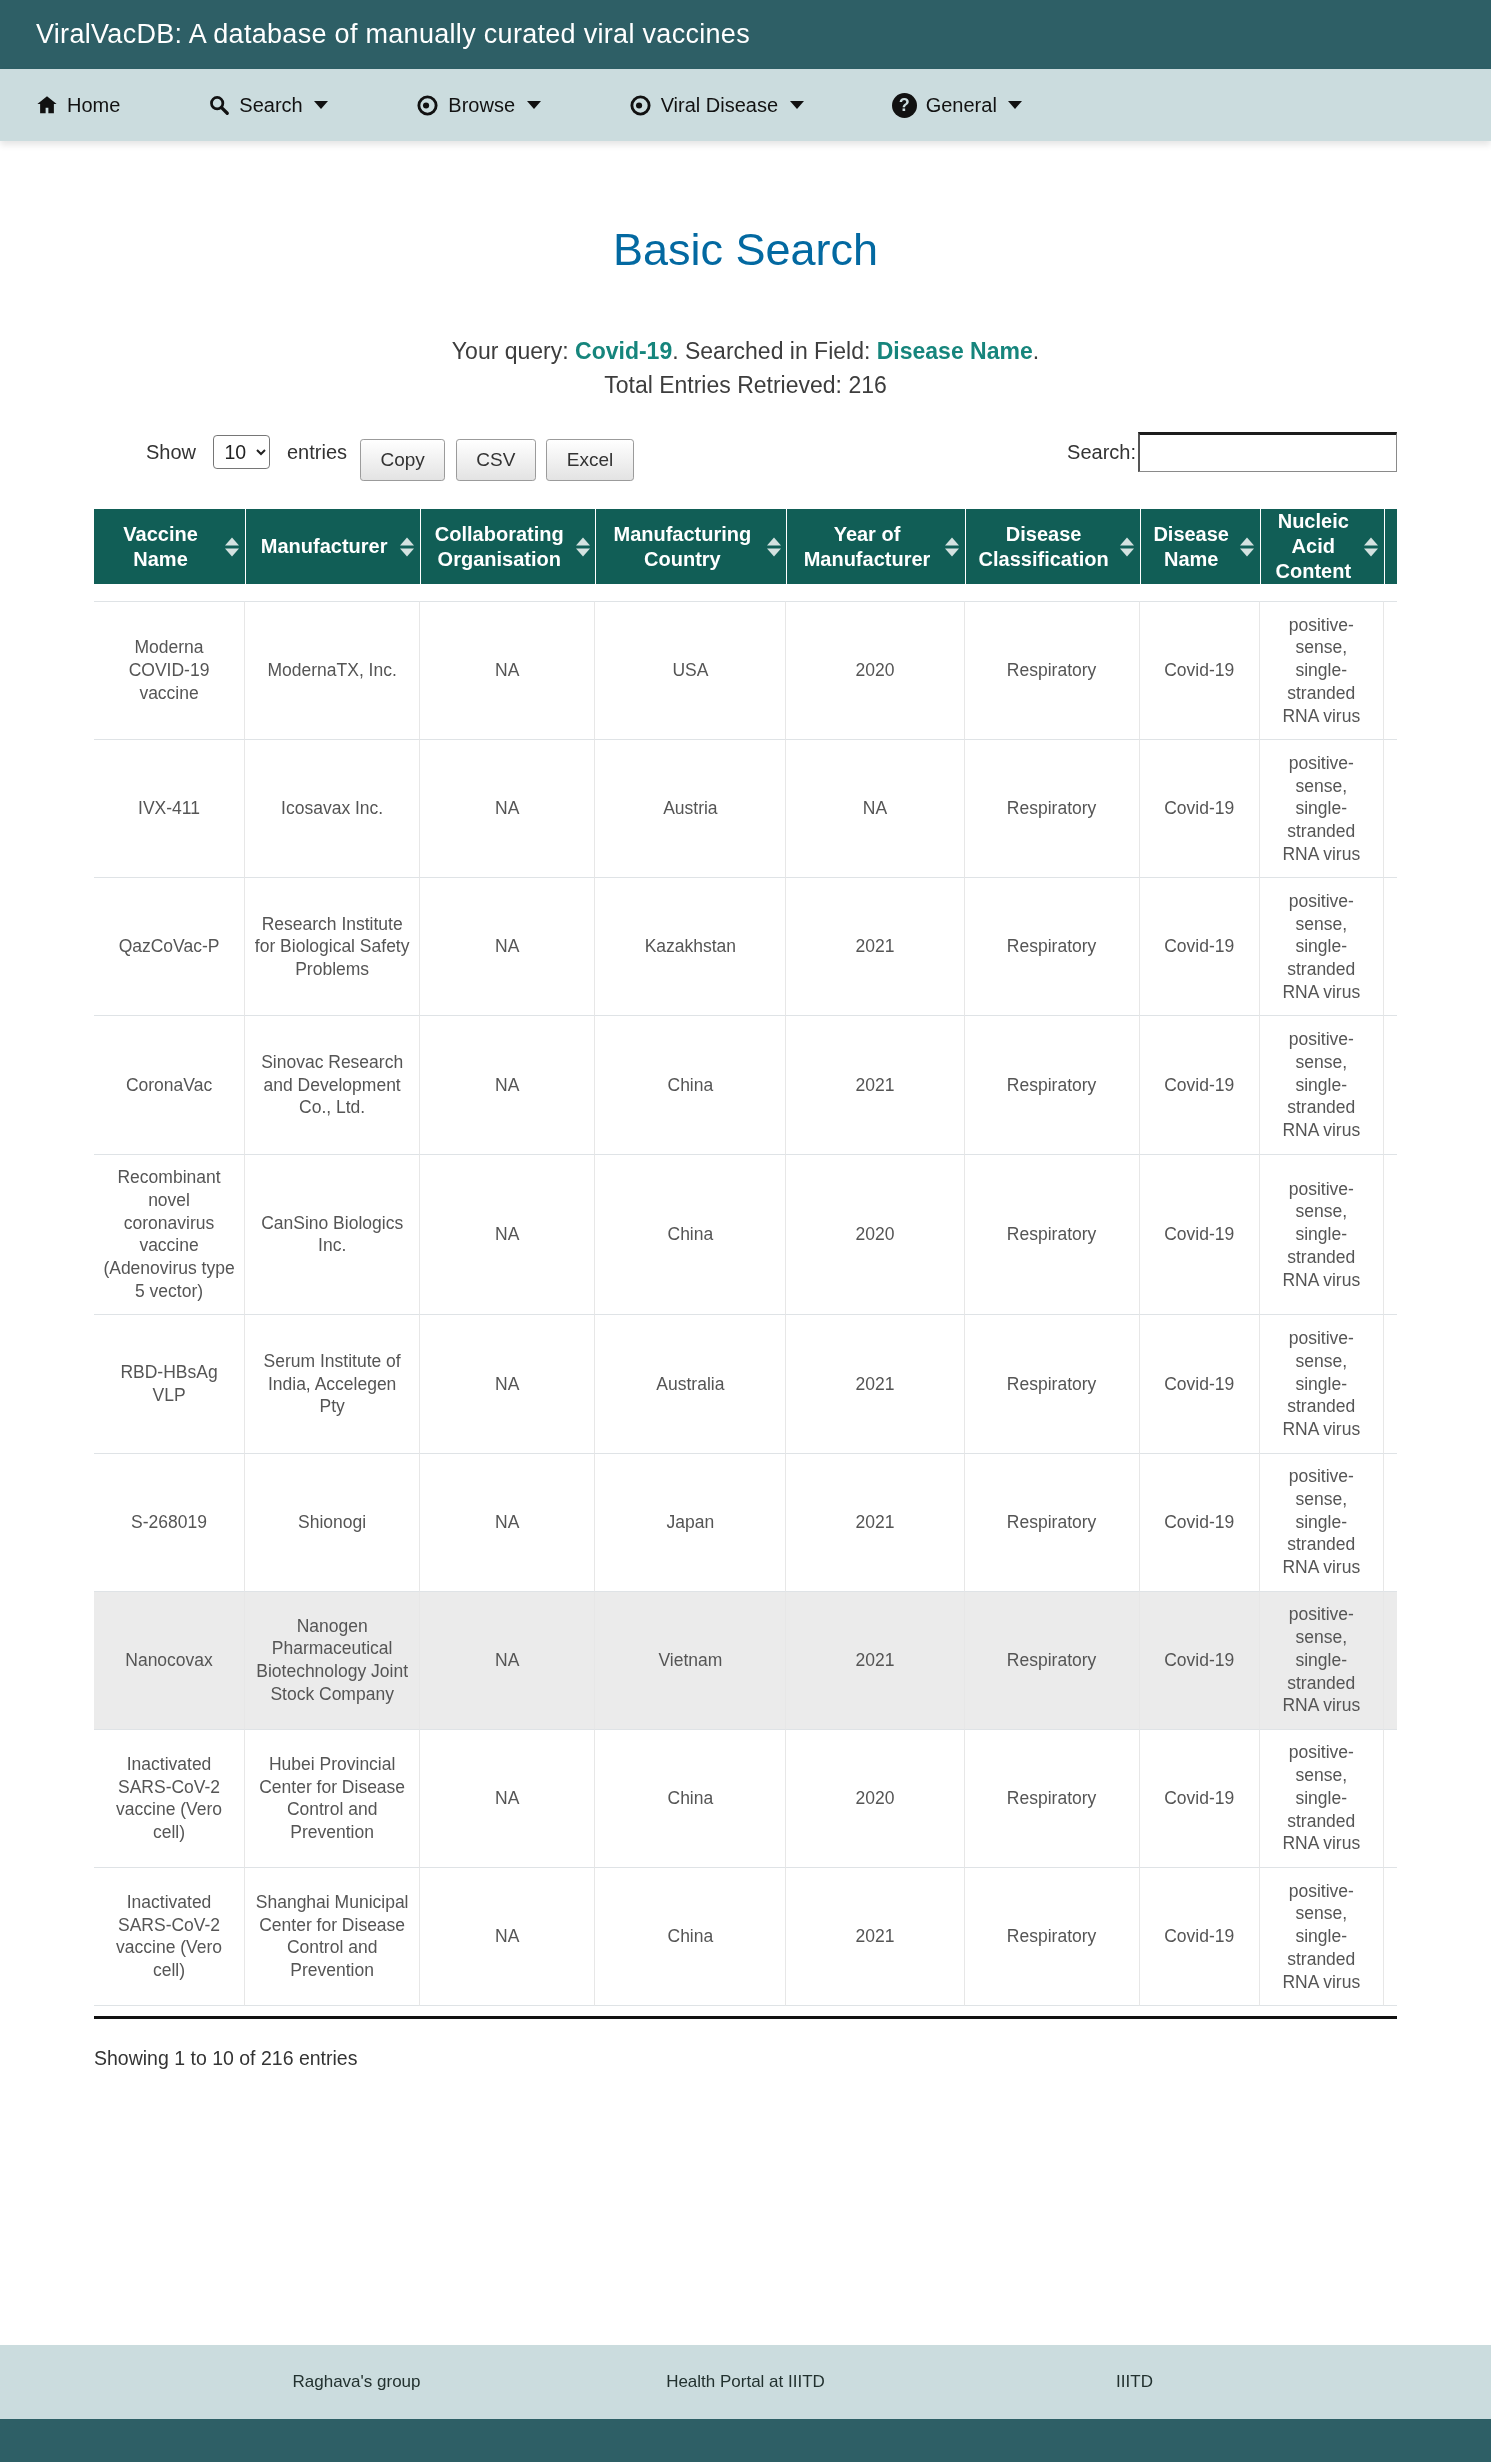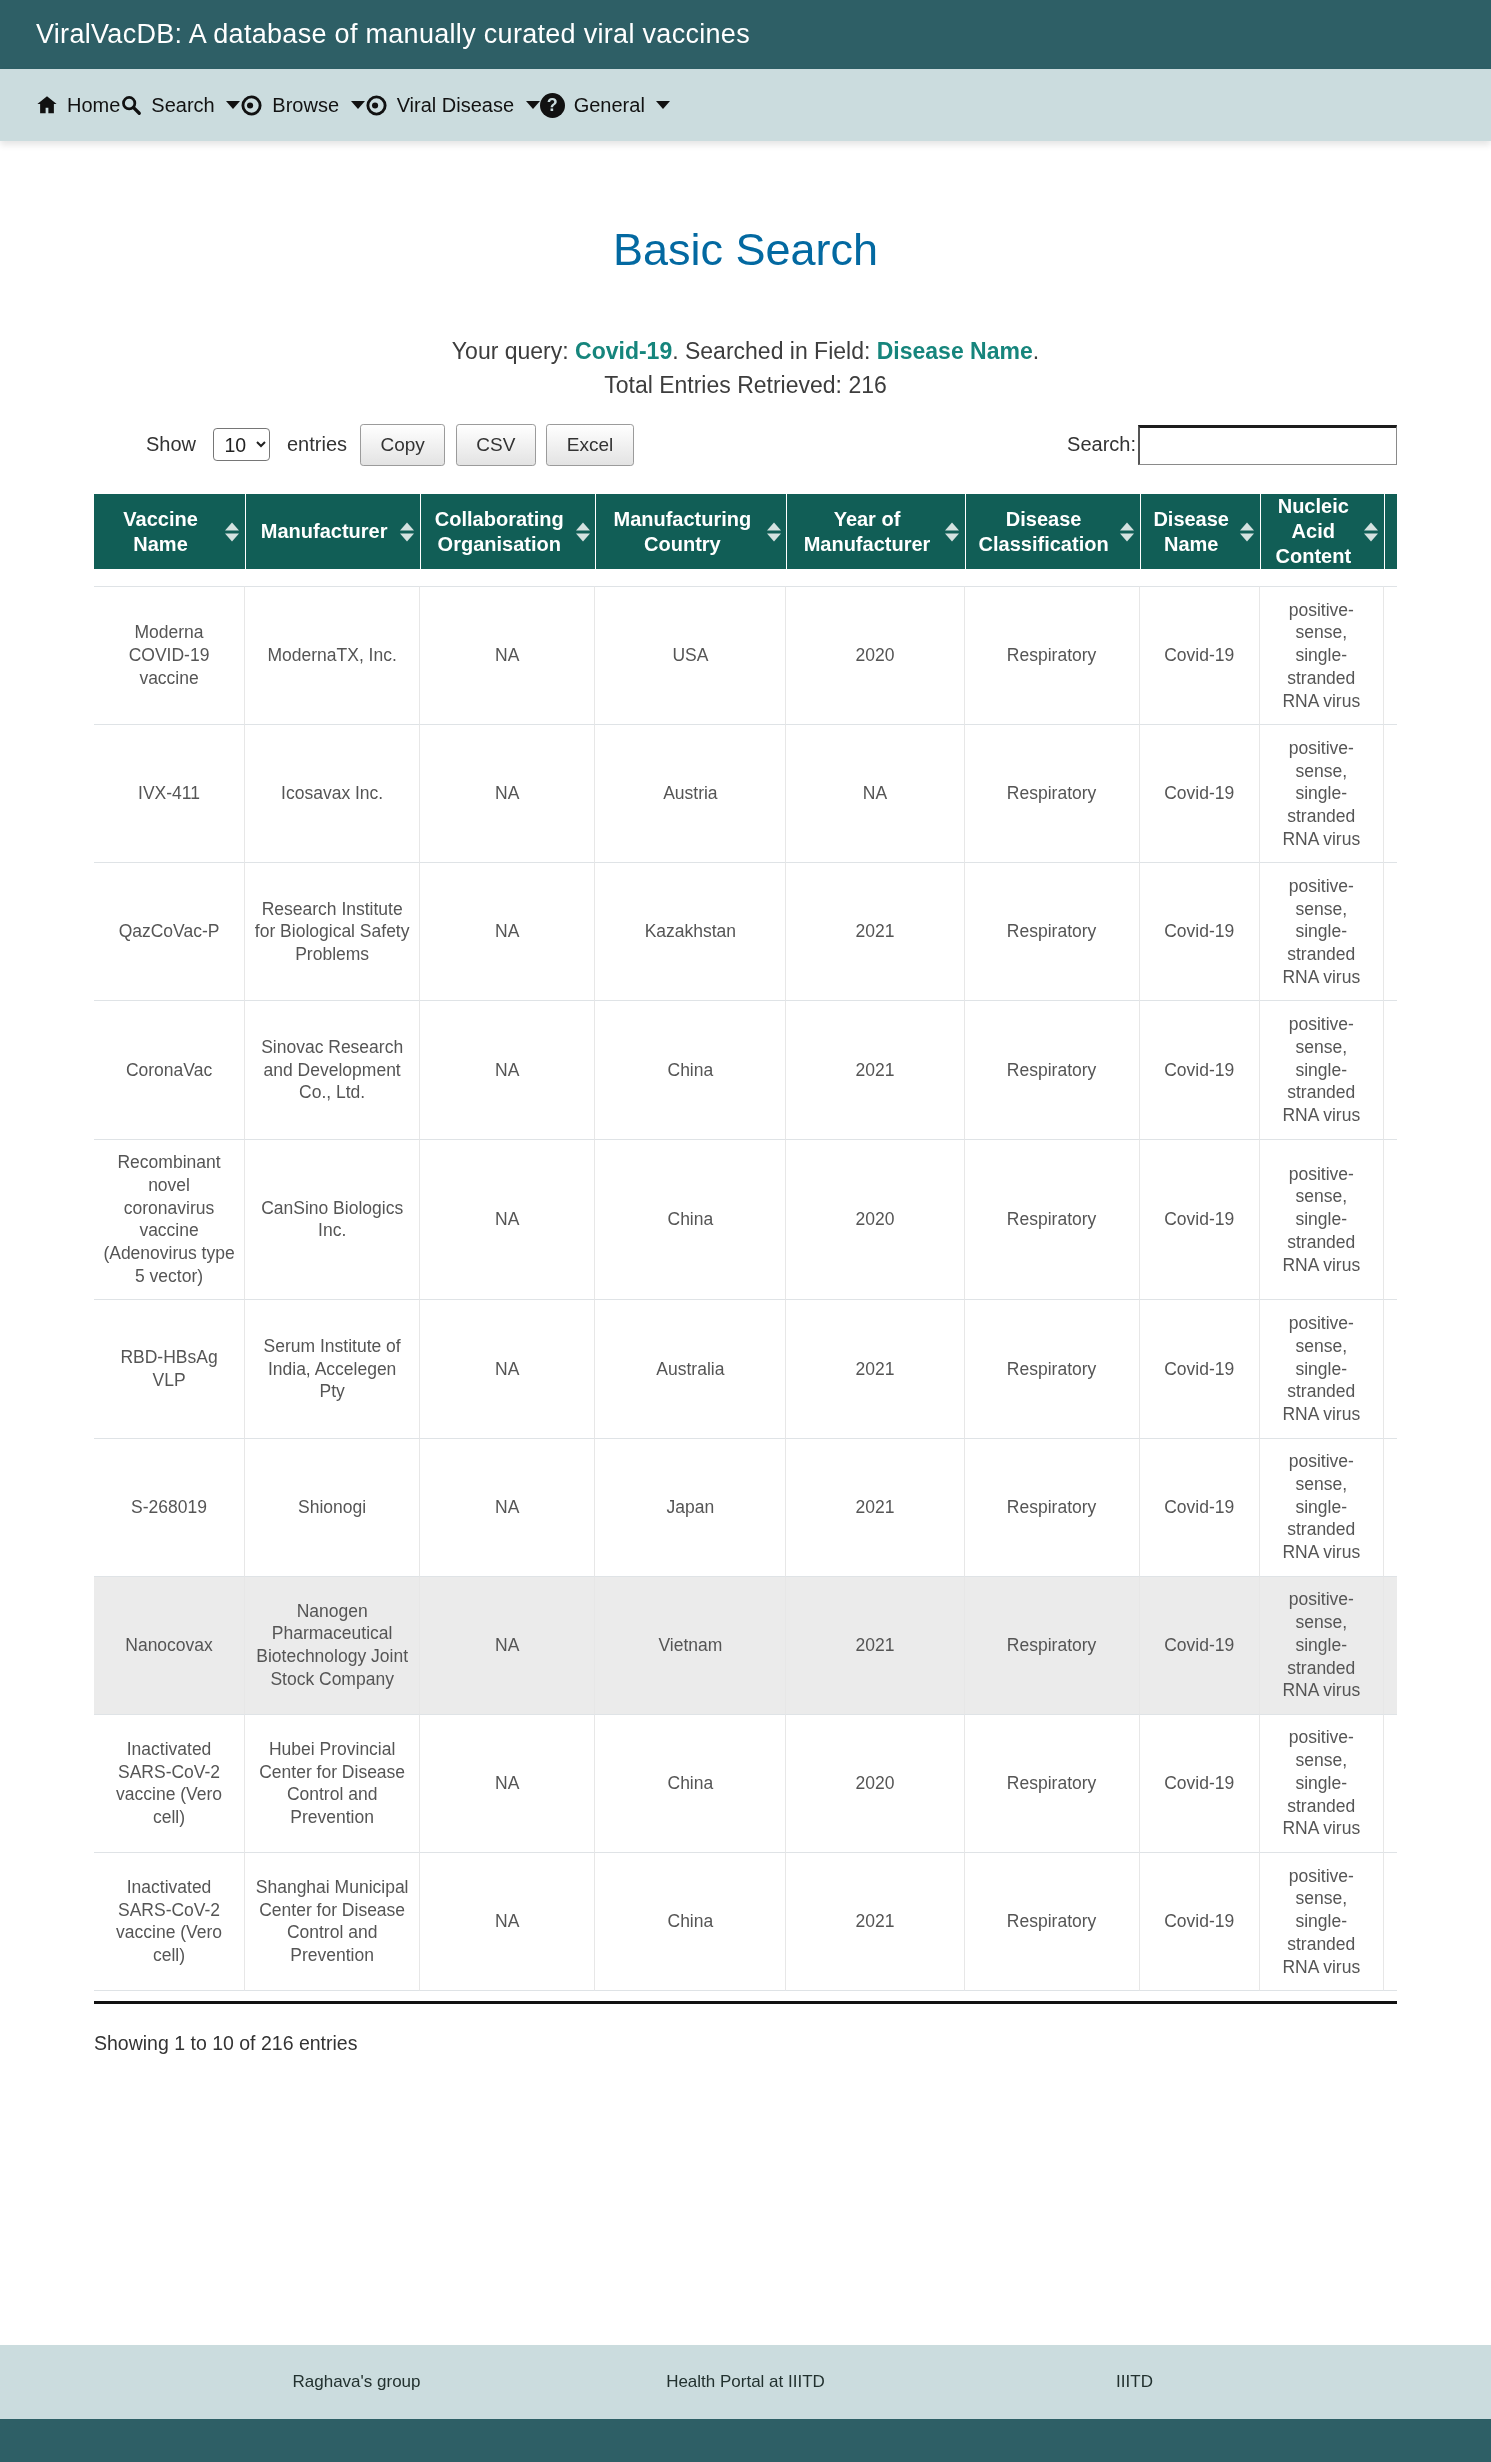--- a/index.html
+++ b/index.html
@@ -6,41 +6,41 @@
   html,body { background:#ffffff; }
   body { font-family:"Liberation Sans", sans-serif; }
   .page { position:relative; width:1491px; height:2462px; background:#ffffff; overflow:hidden; }
 
   
   .topbar { height:69px; background:#2e5f66; display:flex; align-items:center; padding-left:36px; }
   .topbar .site-title { color:#ffffff; font-size:27px; font-weight:400; letter-spacing:0.3px; }
 
   
   .navbar { height:72px; background:#cbdcde; display:flex; align-items:center; padding-left:36px;
-            box-shadow:0 3.9px 6.5px rgba(0,0,0,0.10); position:relative; z-index:5; }
+            gap:88px; box-shadow:0 3.9px 6.5px rgba(0,0,0,0.10); position:relative; z-index:5; }
   .nav-item { display:flex; align-items:center; gap:9px; font-size:20px; color:#121212; font-weight:500; cursor:pointer; }
   .nav-item svg { display:block; }
   .caret { width:0; height:0; border-left:7.1px solid transparent; border-right:7.1px solid transparent;
            border-top:8.4px solid #111; margin-left:2.6px; }
   .q-badge { width:25px; height:25px; border-radius:50%; background:#111; color:#cbdcde;
              display:flex; align-items:center; justify-content:center; font-size:18px; font-weight:700; }
 
   
   .content { width:1303px; margin:0 auto; }
   .page-title { margin-top:83px; text-align:center; font-size:45px; font-weight:400; color:#0369a1; }
   .query-line { margin-top:62px; text-align:center; font-size:23px; color:#3d3d3d; }
   .query-line .accent { color:#16857c; font-weight:600; }
   .total-line { margin-top:6.5px; text-align:center; font-size:23px; color:#3d3d3d; }
 
   
   .controls { margin-top:25px; display:flex; align-items:center; }
   .show-group { display:flex; align-items:center; gap:17px; font-size:20px; color:#333; width:253px;justify-content:flex-end; }
   .show-group select { font-size:19.5px; padding:3.9px 6.5px; border:1.3px solid #767676; border-radius:3.9px;
                        background:#fff; color:#222; font-family:"Liberation Sans", sans-serif; }
-  .export-group { display:flex; gap:10.4px; margin-left:13px; }
+  .export-group { display:flex; gap:10.4px; margin-left:13px;margin-top:15px; }
   .export-btn { font-size:19px; color:#333; padding:9px 19.5px; border:1.3px solid #9b9b9b; border-radius:3.2px;
                 background:linear-gradient(#ffffff,#e3e3e3); cursor:pointer; font-family:"Liberation Sans", sans-serif; }
   .search-group { margin-left:auto; display:flex; align-items:center; gap:2px; font-size:20px; color:#333; }
   .search-group input { width:259px; height:40px; border:1.9px solid #8a8a8a; border-top:3.2px solid #1d1d1d;
                         border-left:2.6px solid #555; background:#fff; font-size:19.5px; padding:0 9px;
                         font-family:"Liberation Sans", sans-serif; }
 
   
   .table-wrap { margin-top:28.5px; width:1303px; overflow:hidden; }
   table { border-collapse:separate; border-spacing:0; table-layout:fixed; width:1452px; }

